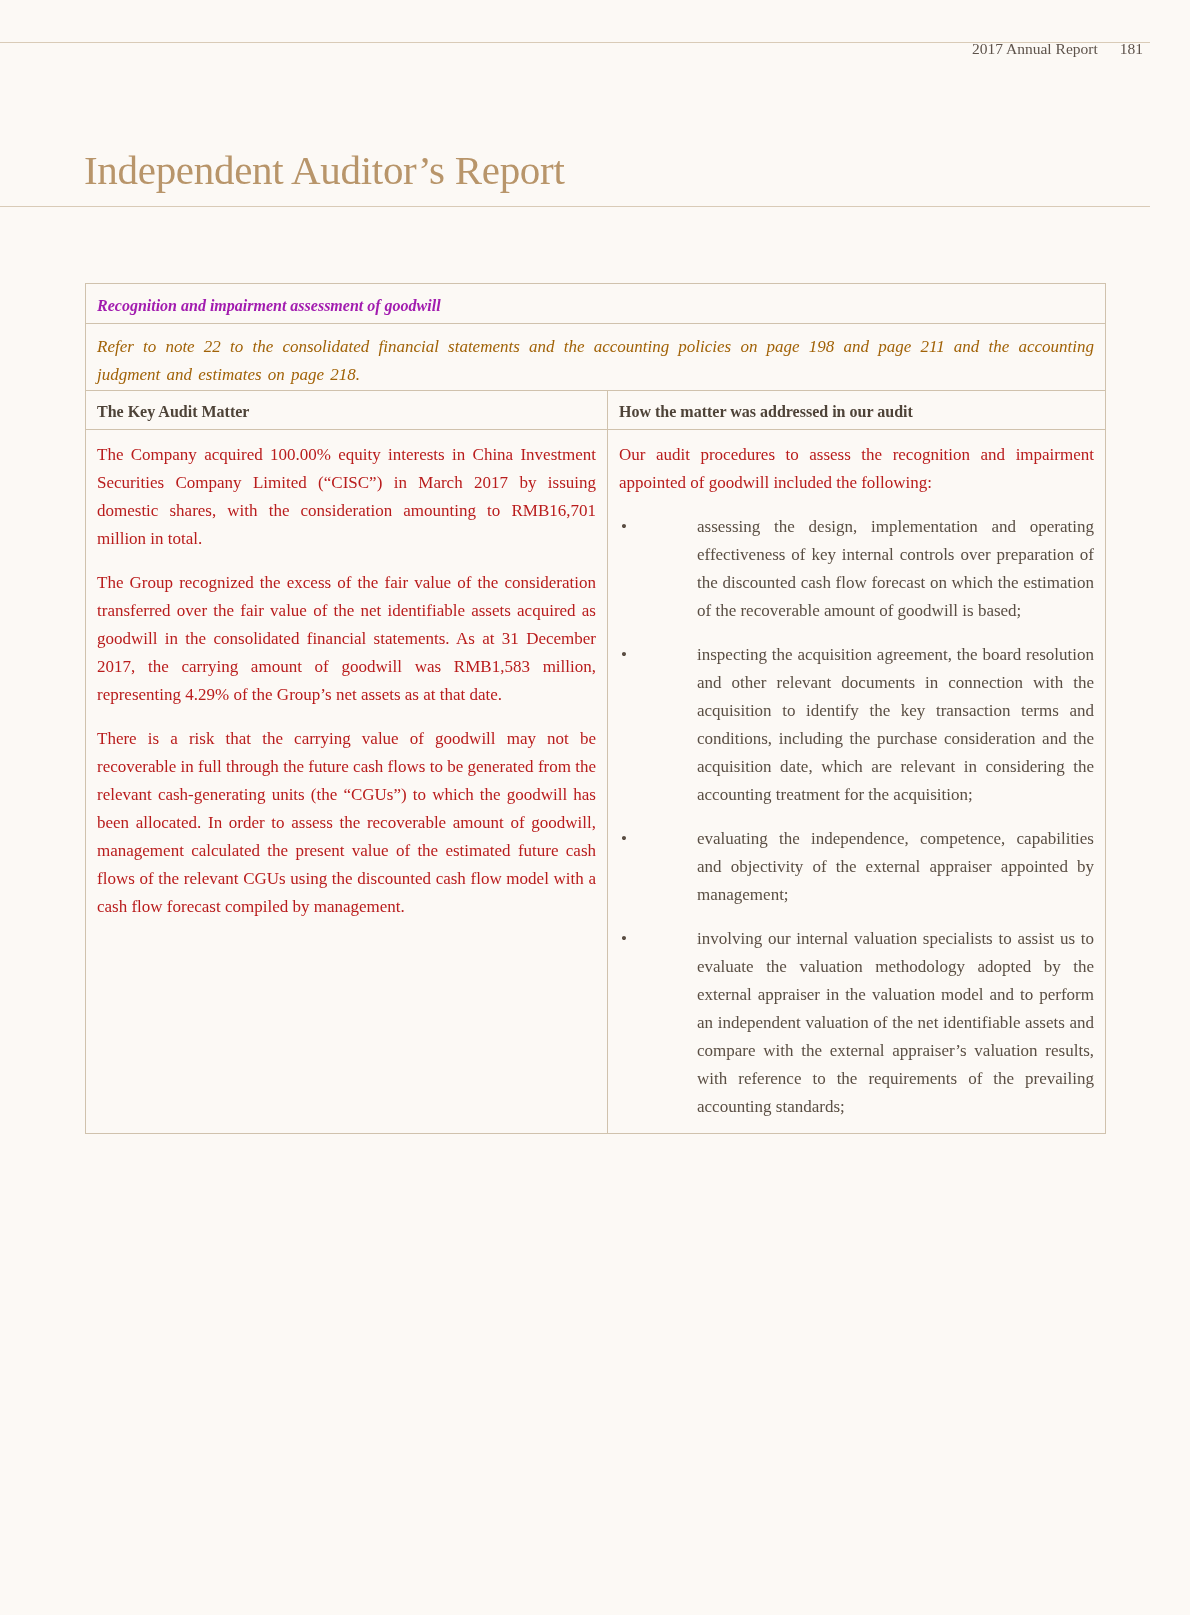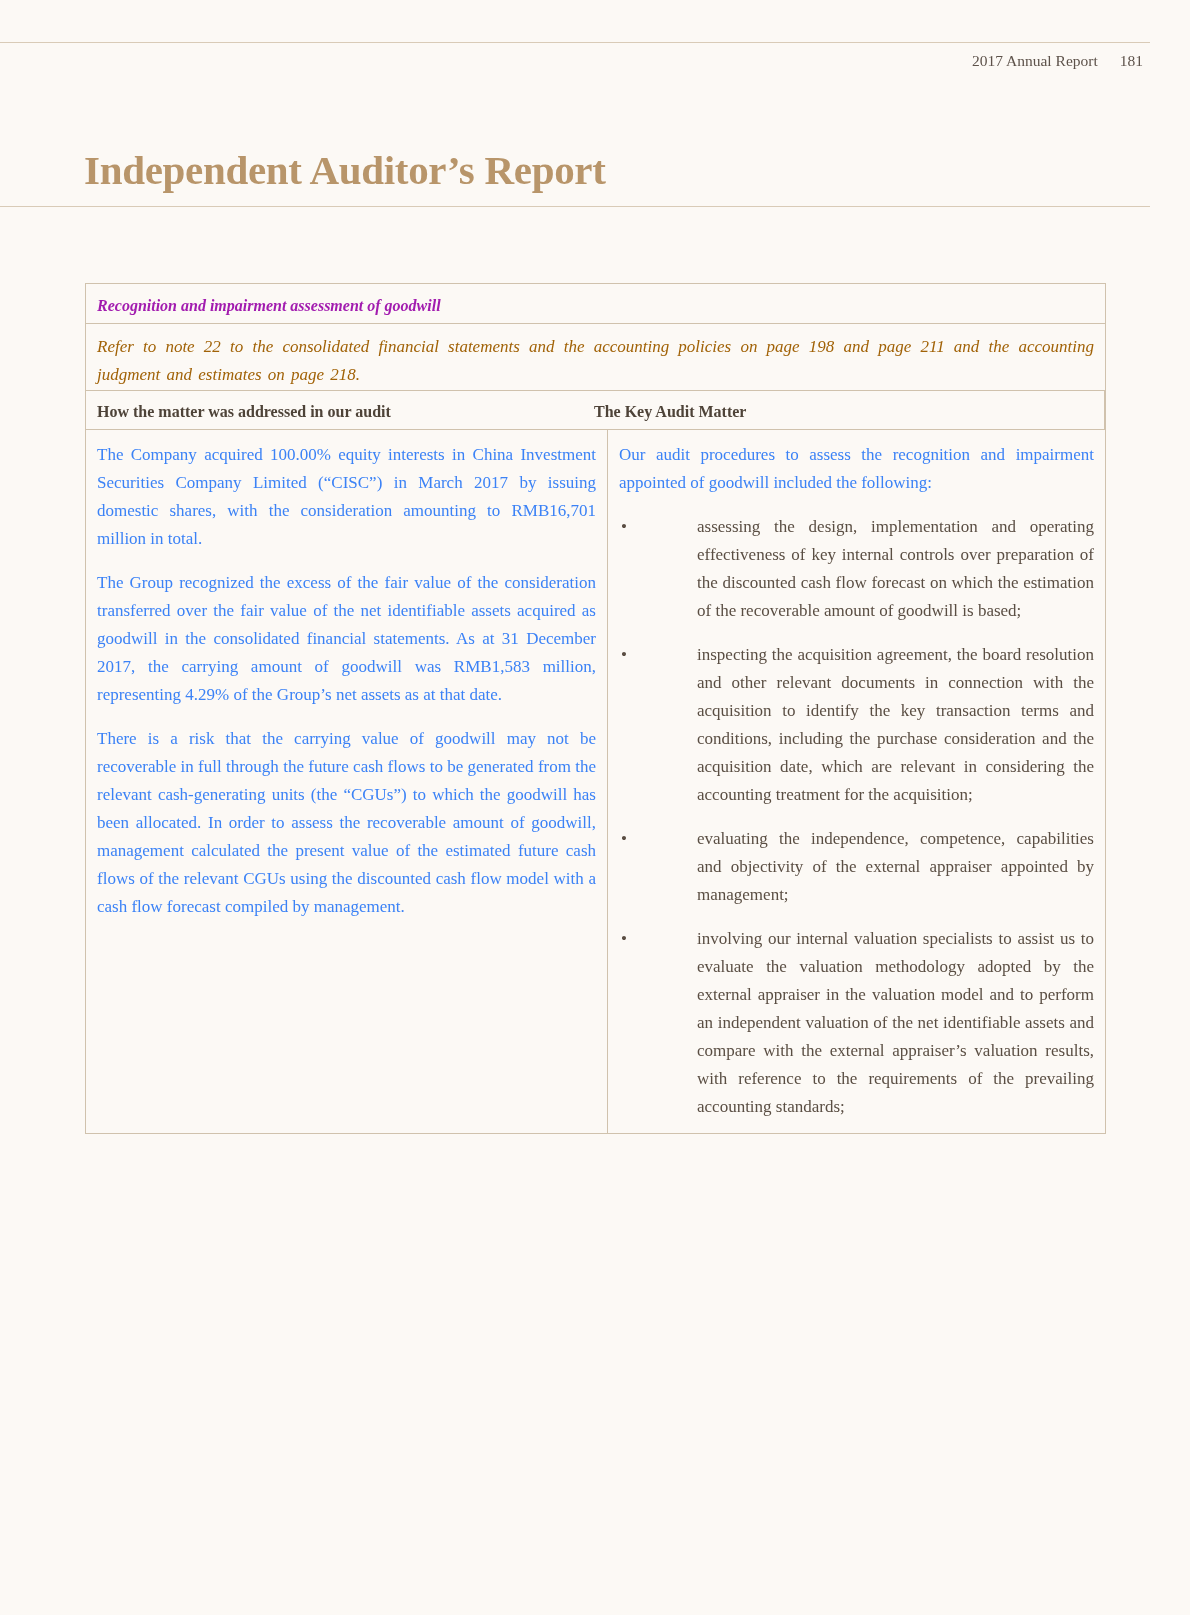--- a/index.html
+++ b/index.html
@@ -9,27 +9,27 @@
     position: relative;
     font-family: "Liberation Serif", "DejaVu Serif", serif;
     color: #5a4e43;
     overflow: hidden;
   }
   .top-rule {
     position: absolute; left: 0; top: 42px; width: 1150px; height: 0;
     border-top: 1px solid #d9cbb7;
   }
   .running-head {
-    position: absolute; top: 52px; right: 47px;
+    position: absolute; top: 40px; right: 47px;
     font-size: 15.5px; color: #5d524a; white-space: nowrap; font-family: Liberation Serif, serif;
   }
   .running-head .page-no { margin-left: 22px; }
   .page-title {
     position: absolute; left: 84px; top: 146px;
-    font-size: 41px; color: #b8956a; font-weight: bold; margin: 0;
+    font-size: 41px; color: #b8956a; font-weight: normal; margin: 0;
     letter-spacing: -0.3px;
   }
   .title-rule {
     position: absolute; left: 0; top: 206px; width: 1150px; height: 0;
     border-top: 1px solid #d9cbb7;
   }
   .kam-table {
     position: absolute; left: 85px; top: 283px; width: 1021px;
     border: 1px solid #d0c2ad;
     box-sizing: border-box;
@@ -45,21 +45,21 @@
   }
   .row-cols { display: flex; }
   .col-left { width: 522px; border-right: 1px solid #d0c2ad; box-sizing: border-box; }
   .col-right { flex: 1; }
   .row-head { height: 39px; }
   .row-head .cell { padding: 12px 11px 0 11px; font-weight: bold; font-size: 16px; color: #4e4338; box-sizing: border-box; height: 38px; }
   .row-body .col-left { padding: 11px 11px 20px 11px; }
   .row-body .col-right { padding: 11px 11px 12px 11px; }
   .para {
     margin: 0 0 16px 0; font-size: 17px; line-height: 28px;
-    text-align: justify; color: #3b82f6;
+    text-align: justify; color: #b91c1c;
   }
   .bullets { list-style: none; margin: 0; padding: 0; }
   .bullet-item { display: flex; margin-bottom: 16px; }
   .bullet-item:last-child { margin-bottom: 0; }
   .bullet-dot { width: 45px; flex: none; font-size: 17px; line-height: 28px; color: #5a4e43; padding-left: 2px; box-sizing: border-box; }
   .bullet-text { flex: 1; font-size: 17px; line-height: 28px; text-align: justify; color: #5a4e43; margin-left: 33px; }
 </style>
 </head>
 <body>
 
@@ -72,22 +72,22 @@
 <div class="title-rule"></div>
 
 <div class="kam-table">
   <div class="row row-title">
     <span>Recognition and impairment assessment of goodwill</span>
   </div>
   <div class="row row-ref">
     <p>Refer to note 22 to the consolidated financial statements and the accounting policies on page 198 and page 211 and the accounting judgment and estimates on page 218.</p>
   </div>
   <div class="row row-cols row-head">
+    <div class="cell col-left">The Key Audit Matter</div>
     <div class="cell col-right">How the matter was addressed in our audit</div>
-    <div class="cell col-left">The Key Audit Matter</div>
   </div>
   <div class="row row-cols row-body">
     <div class="col-left">
       <p class="para">The Company acquired 100.00% equity interests in China Investment Securities Company Limited (“CISC”) in March 2017 by issuing domestic shares, with the consideration amounting to RMB16,701 million in total.</p>
       <p class="para">The Group recognized the excess of the fair value of the consideration transferred over the fair value of the net identifiable assets acquired as goodwill in the consolidated financial statements. As at 31 December 2017, the carrying amount of goodwill was RMB1,583 million, representing 4.29% of the Group’s net assets as at that date.</p>
       <p class="para">There is a risk that the carrying value of goodwill may not be recoverable in full through the future cash flows to be generated from the relevant cash-generating units (the “CGUs”) to which the goodwill has been allocated. In order to assess the recoverable amount of goodwill, management calculated the present value of the estimated future cash flows of the relevant CGUs using the discounted cash flow model with a cash flow forecast compiled by management.</p>
     </div>
     <div class="col-right">
       <p class="para">Our audit procedures to assess the recognition and impairment appointed of goodwill included the following:</p>
       <ul class="bullets">

